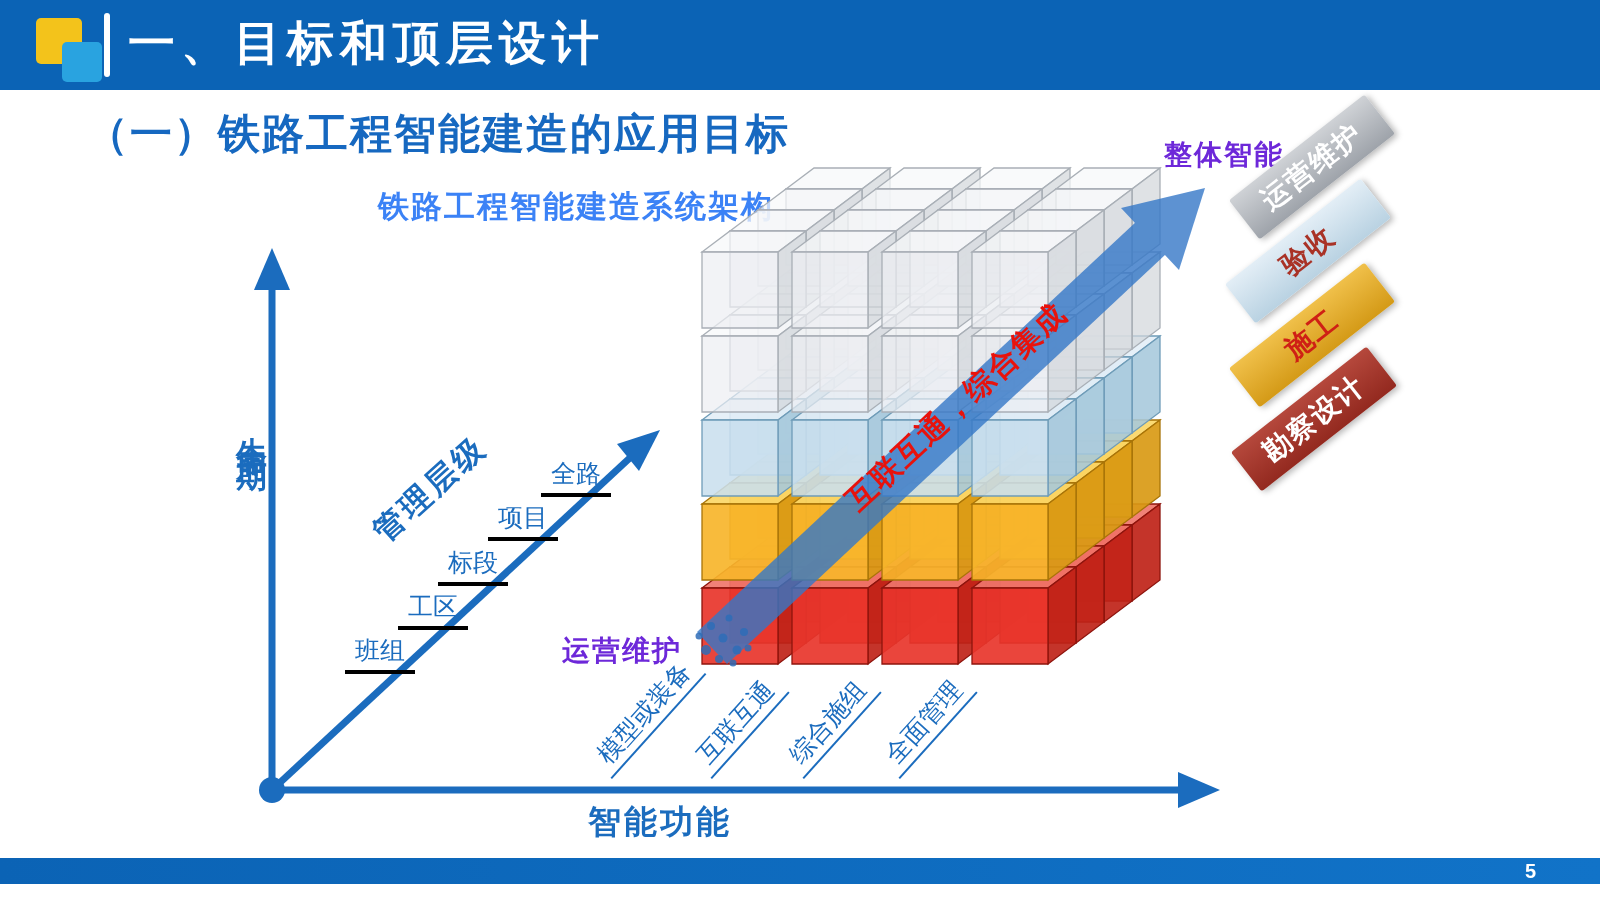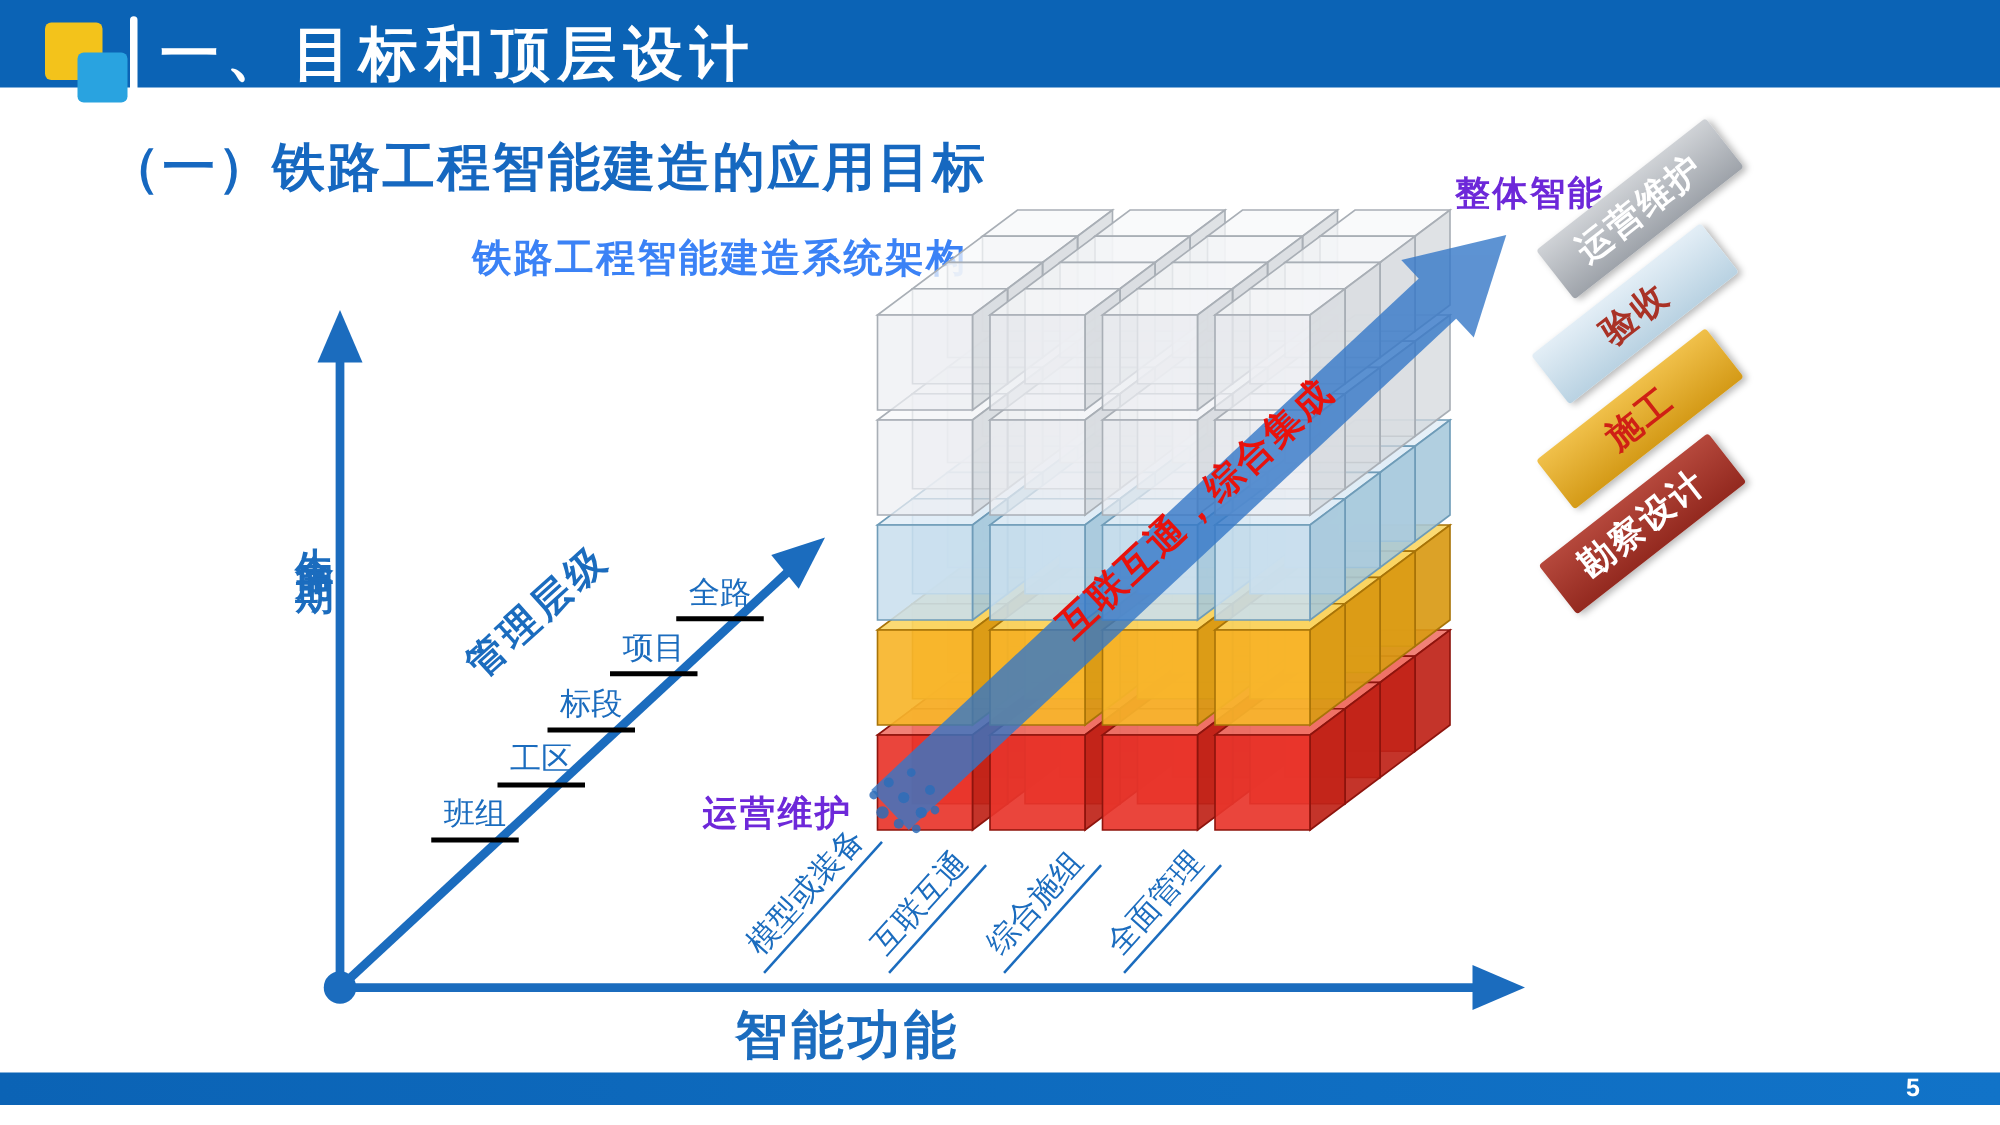--- a/index.html
+++ b/index.html
@@ -1,36 +1,36 @@
 <!DOCTYPE html>
 <html><head>
 <meta charset="utf-8">
 <style>
   html,body{margin:0;padding:0;background:#ffffff;}
   .slide{position:relative;width:1600px;height:900px;overflow:hidden;background:#ffffff;
          font-family:"Liberation Sans","DejaVu Sans",sans-serif;}
 
   
-  .header{position:absolute;top:0;left:0;width:1600px;height:70px;background:#0b63b5;}
+  .header{position:absolute;top:0;left:0;width:1600px;height:90px;background:#0b63b5;}
   .logo-yellow{position:absolute;left:36px;top:18px;width:46px;height:46px;background:#f3c31b;border-radius:5px;}
   .logo-blue{position:absolute;left:62px;top:42px;width:40px;height:40px;background:#29a3e0;border-radius:5px;}
   .header-divider{position:absolute;left:104px;top:13px;width:6px;height:64px;background:#ffffff;border-radius:3px;}
   .header-title{position:absolute;left:128px;top:12px;font-size:47px;font-weight:700;color:#ffffff;letter-spacing:6px;}
 
   
   .subtitle{position:absolute;left:86px;top:106px;font-size:42px;font-weight:700;color:#1668c0;letter-spacing:2px;}
   .diagram-title{position:absolute;left:378px;top:186px;font-size:31px;font-weight:700;color:#3b82f6;letter-spacing:2px;}
 
   
   .diagram-svg{position:absolute;left:0;top:0;width:1600px;height:900px;}
 
   
   .axis-y{position:absolute;left:230px;top:412px;writing-mode:vertical-rl;text-orientation:upright;
           font-size:31px;font-weight:600;color:#1b6cbe;letter-spacing:8px;}
-  .axis-x{position:absolute;left:588px;top:800px;font-size:42px;font-weight:600;color:#1b6cbe;letter-spacing:3px;}
+  .axis-x{position:absolute;left:588px;top:800px;font-size:33px;font-weight:600;color:#1b6cbe;letter-spacing:3px;}
   .axis-z{position:absolute;left:378px;top:515px;font-size:31px;font-weight:600;color:#1b6cbe;letter-spacing:4px;
           transform:rotate(-42deg);transform-origin:0 50%;}
 
   .level{position:absolute;font-size:25px;color:#1b6cbe;border-bottom:4px solid #000000;padding:0 10px 3px;}
   .lv0{left:345px;top:634px;} .lv1{left:398px;top:590px;} .lv2{left:438px;top:546px;}
   .lv3{left:488px;top:501px;text-align:center;} .lv4{left:541px;top:457px;}
 
   .func{position:absolute;font-size:25px;color:#1b6cbe;border-bottom:2px solid #1b6cbe;padding:0 8px 2px;
         transform:rotate(-48deg);transform-origin:0 100%;white-space:nowrap;}
   .fn0{left:612px;top:742px;} .fn1{left:712px;top:742px;} .fn2{left:804px;top:742px;} .fn3{left:900px;top:742px;}

